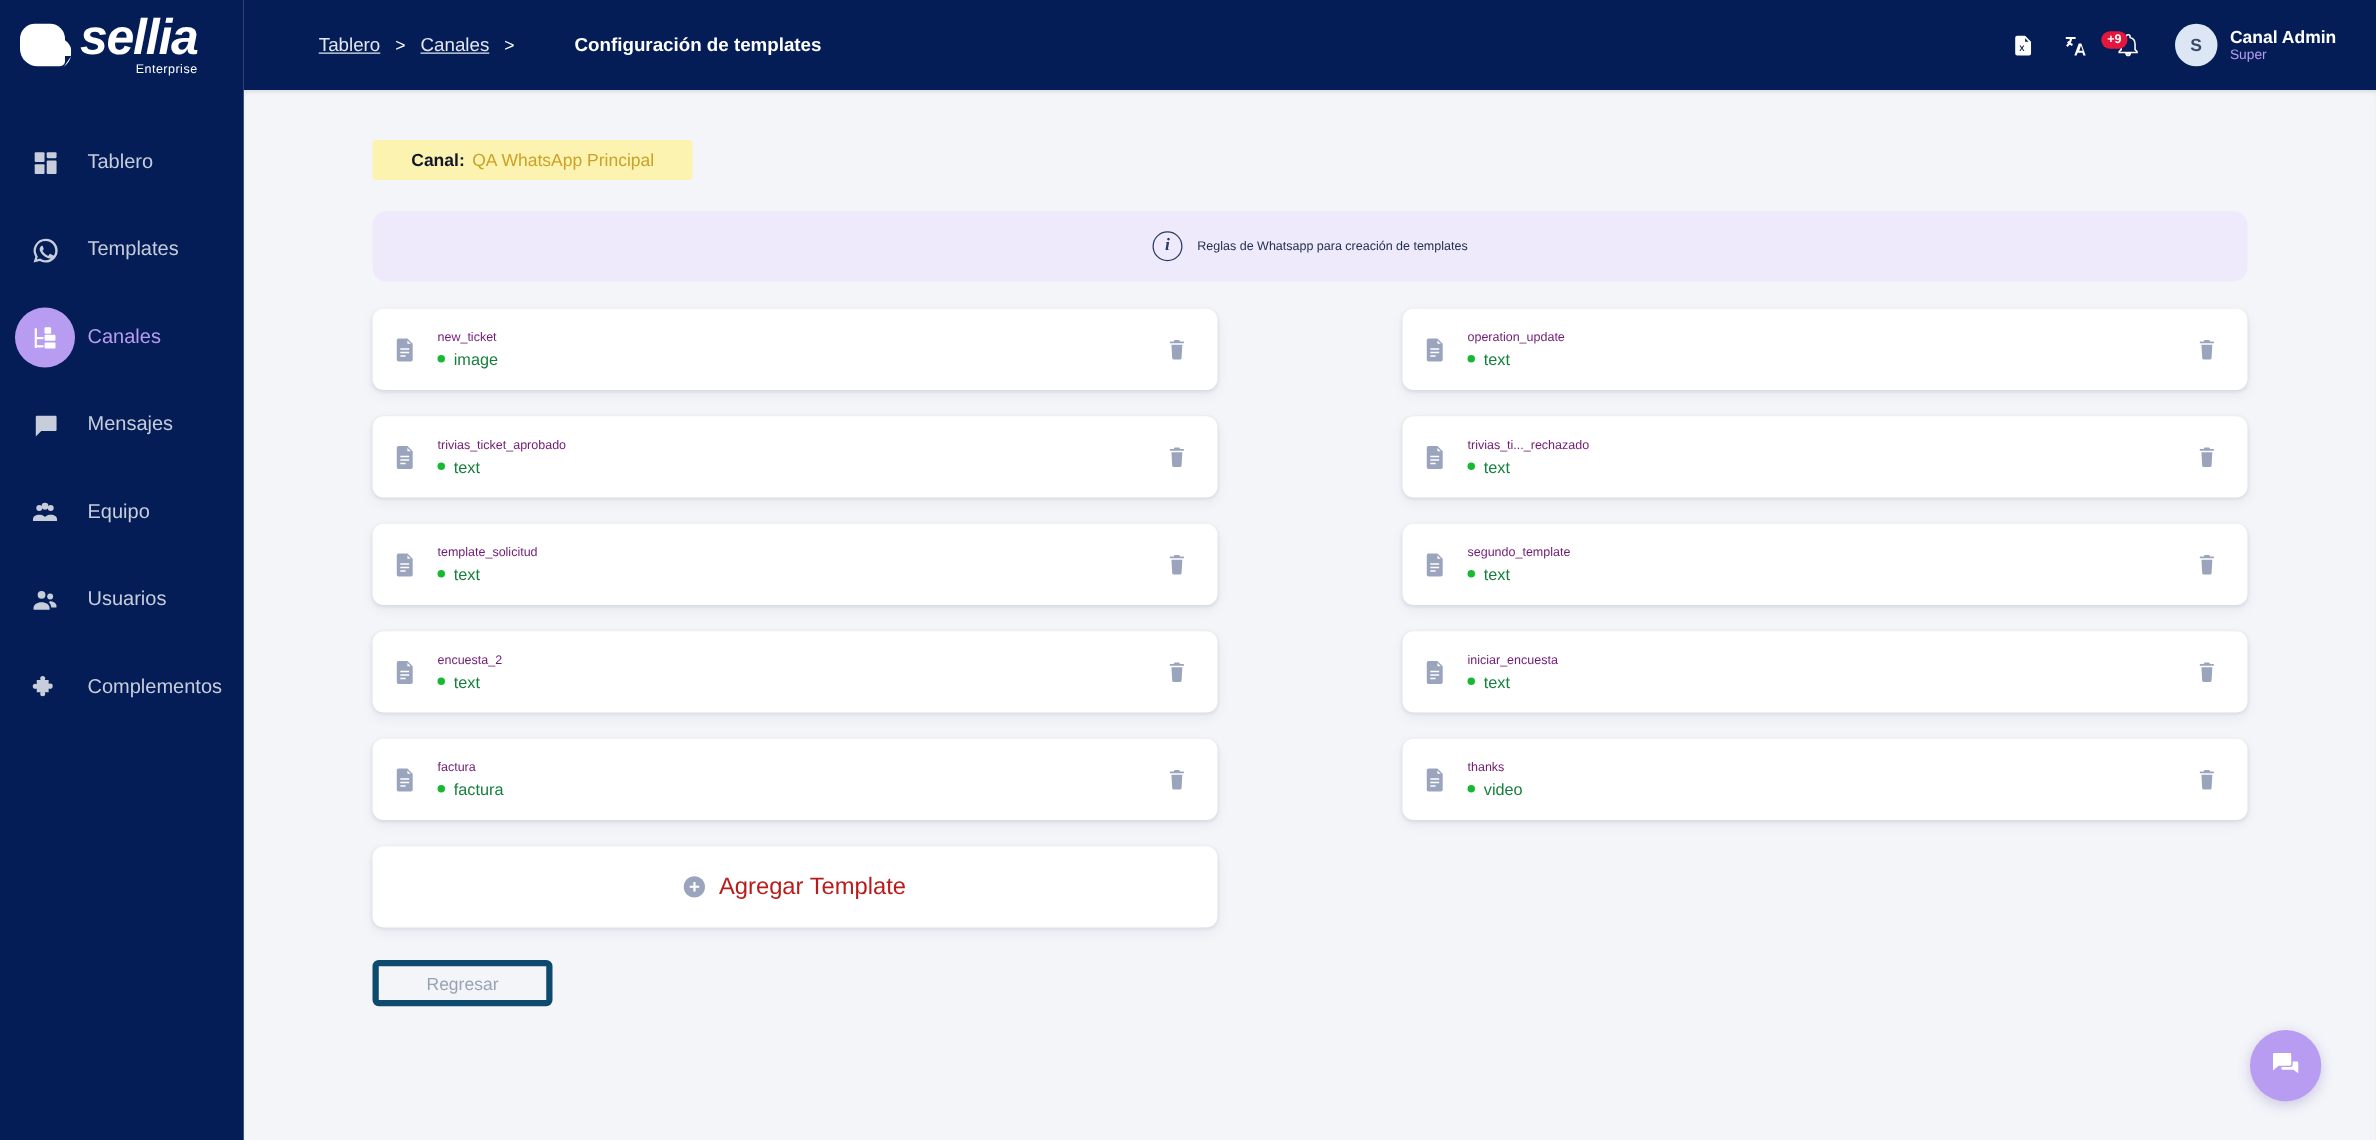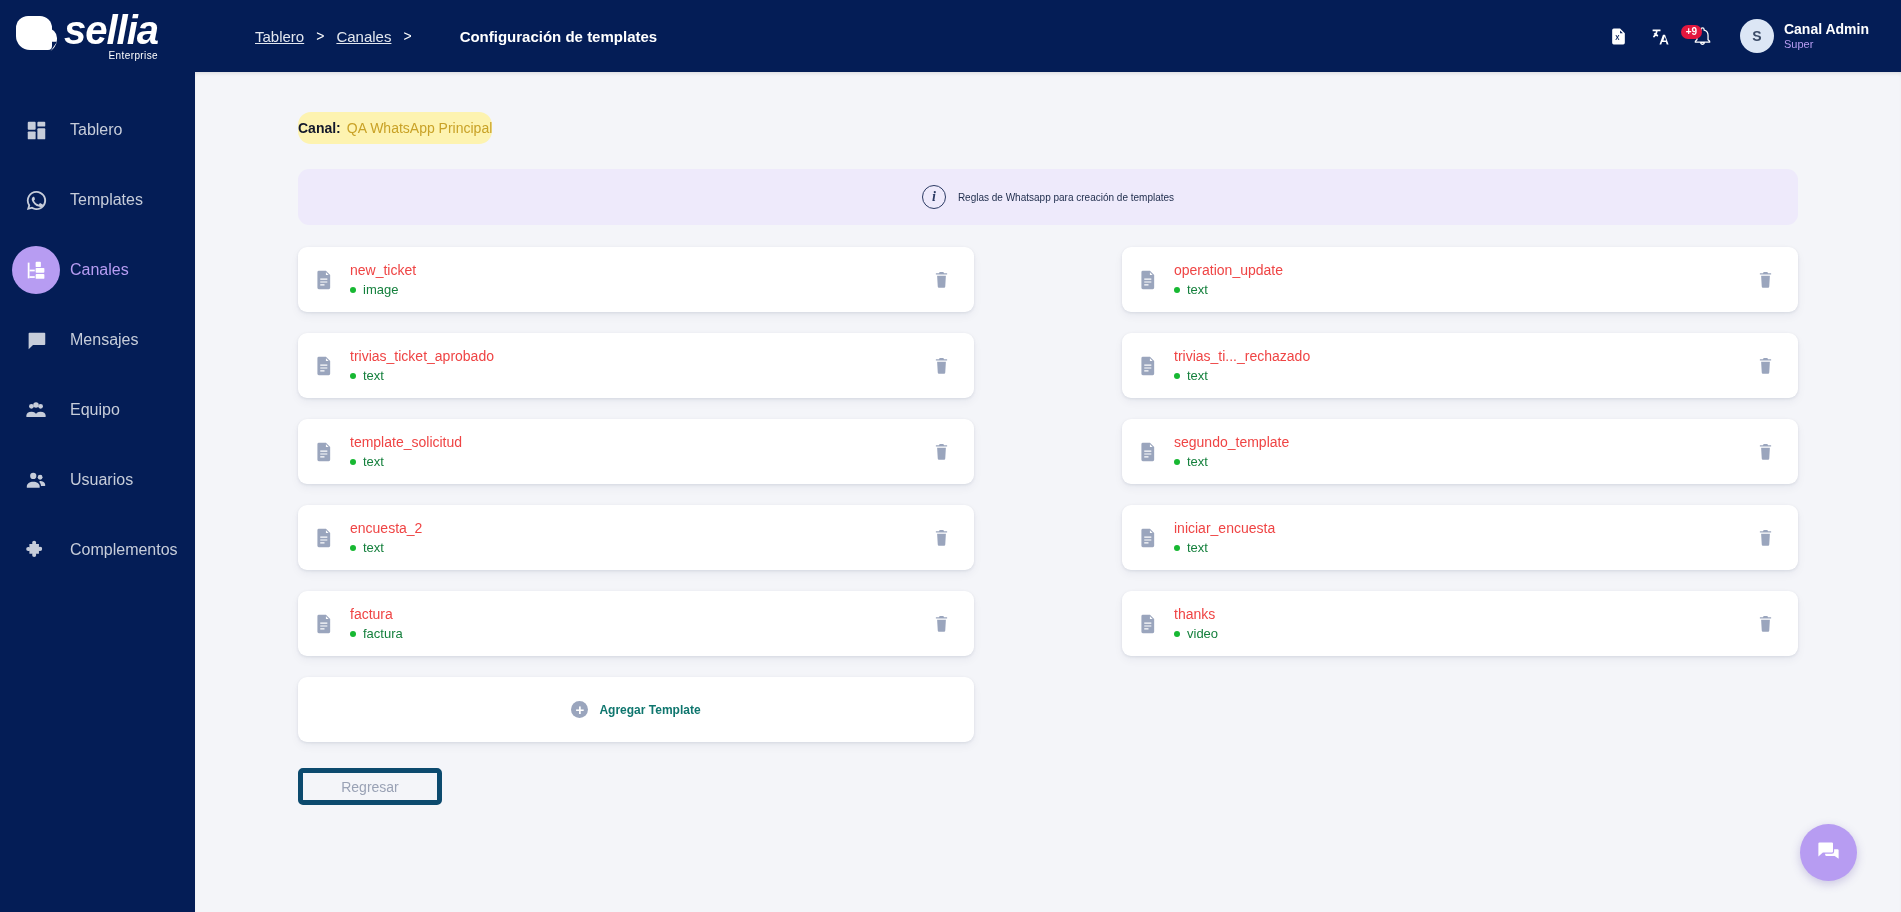--- a/index.html
+++ b/index.html
@@ -12,21 +12,21 @@
   .app { display: flex; width: 1901px; height: 912px; position: relative; }
 
   
   .sidebar {
     width: 195px; min-width: 195px; height: 912px;
     background: #041d56;
     display: flex; flex-direction: column;
     position: relative; z-index: 5;
   }
   .logo-wrap { height: 72px; display: flex; align-items: center; padding-left: 14px; }
-  .logo { display: flex; align-items: center; }
+  .logo { display: flex; align-items: flex-end; }
   .logo-mark { width: 46px; height: 44px; position: relative; margin-right: 4px; }
   .logo-mark .sq {
     position: absolute; left: 2px; top: 2px; width: 36px; height: 34px;
     background: #fff; border-radius: 12px 12px 4px 14px;
   }
   .logo-mark .tail {
     position: absolute; left: 26px; top: 14px; width: 17px; height: 25px;
     background: #fff; border-radius: 0 10px 14px 0;
     clip-path: polygon(0 0, 100% 0, 100% 100%, 55% 100%, 100% 55%, 0 55%);
   }
@@ -84,22 +84,22 @@
   
   .content {
     flex: 1; background: #f4f5f9; overflow: hidden;
     padding: 40px 52px 0 52px;
     box-shadow: inset 0 3px 5px -3px rgba(0,0,0,.18);
   }
   .inner { max-width: 1500px; margin: 0 auto; }
 
   .channel-pill {
     display: inline-flex; align-items: center; gap: 6px;
-    background: #fdf3b0; border-radius: 13px;
-    padding: 8px 0; font-size: 14px; margin-bottom: 25px;
+    background: #fdf3b0; border-radius: 3px;
+    padding: 8px 31px; font-size: 14px; margin-bottom: 25px;
   }
   .channel-label { color: #12182b; font-weight: bold; }
   .channel-value { color: #c9a227; }
 
   .rules-banner {
     background: #eeeafb; border-radius: 11px;
     height: 56px; display: flex; align-items: center; justify-content: center;
     gap: 12px; margin-bottom: 22px; cursor: pointer;
   }
   .info-circle {
@@ -114,39 +114,39 @@
 
   .card {
     background: #ffffff; border-radius: 9px; height: 65px;
     display: flex; align-items: center; padding: 0 22px 0 18px;
     box-shadow: 0 1px 3px rgba(28,40,80,.10), 0 4px 10px rgba(28,40,80,.05);
     cursor: pointer;
   }
   .card-doc { flex: 0 0 20px; margin-right: 14px; display: flex; align-items: center; }
   .card-doc svg { fill: #9aa5bd; }
   .card-body { flex: 1; display: flex; flex-direction: column; gap: 4px; }
-  .card-title { font-size: 14px; color: #ef4444; }
+  .card-title { font-size: 10px; color: #701a75; }
   .card-type { font-size: 13px; color: #15803d; display: flex; align-items: center; gap: 7px; }
   .dot { width: 6px; height: 6px; border-radius: 50%; background: #17b832; display: inline-block; }
   .card-trash { flex: 0 0 18px; cursor: pointer; display: flex; align-items: center; }
   .card-trash svg { fill: #9aa5bd; }
 
   .add-card {
     grid-column: 1 / 2; margin-top: 21px;
     background: #ffffff; border-radius: 9px; height: 65px;
     display: flex; align-items: center; justify-content: center; gap: 11px;
     box-shadow: 0 1px 3px rgba(28,40,80,.10), 0 4px 10px rgba(28,40,80,.05);
     cursor: pointer;
   }
   .add-plus {
     width: 17px; height: 17px; border-radius: 50%; background: #9aa5bd;
     color: #fff; display: flex; align-items: center; justify-content: center;
     font-size: 15px; line-height: 1; font-weight: bold;
   }
-  .add-text { font-size: 12px; color: #0f766e; font-weight: bold; }
+  .add-text { font-size: 19px; color: #b91c1c; }
 
   .btn-row { margin-top: 26px; }
   .btn-back {
     border: 5px solid #0c4a6e; background: transparent;
     border-radius: 5px; padding: 0 20px; height: 37px; min-width: 144px;
     font-size: 14px; color: #9aa2b5; cursor: pointer;
     font-family: "Liberation Sans", sans-serif;
   }
 
   .fab {

